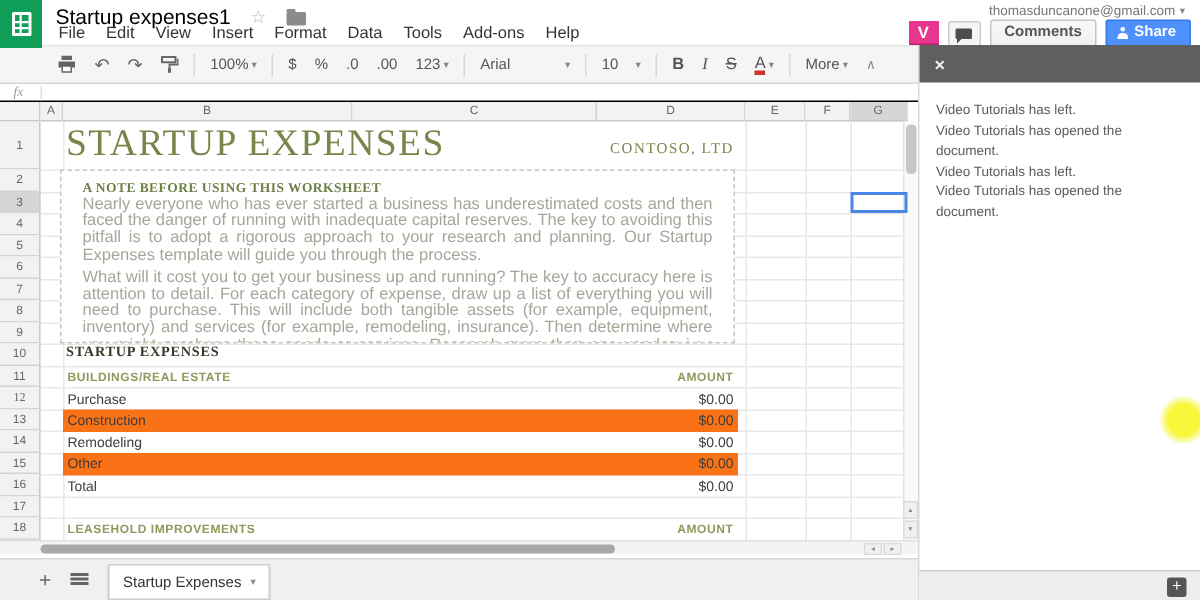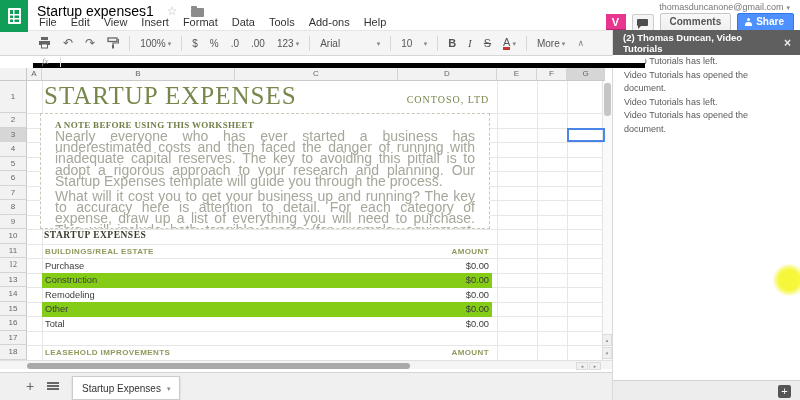--- a/index.html
+++ b/index.html
@@ -49,21 +49,21 @@
   .tb-sep { width:1px; height:15px; background:#d8d8d8; margin:0 4px; }
   .tb-glyph { font-size:12px; color:#666; line-height:1; }
   .bold-g { font-weight:bold; font-size:11px; color:#555; }
   .italic-g { font-style:italic; font-size:11px; font-family:"Liberation Serif",serif; color:#555; }
   .strike-g { text-decoration:line-through; font-size:11px; color:#555; }
   .color-g { font-size:11px; color:#555; border-bottom:3px solid #cc3333; line-height:10px; }
   .collapse { margin-left:auto; margin-right:28px; color:#888; font-size:9px; }
   svg.tbi { display:block; }
 
   
-  .fxbar { left:0; top:56px; width:612px; height:12px; background:#fff; border-bottom:5px solid #000000; z-index:4;margin-left:33px; }
+  .fxbar { left:0; top:56px; width:612px; height:12px; background:#fff; border-bottom:1px solid #000000; z-index:4; }
   .fx { position:absolute; left:9px; top:0; font-family:"Liberation Serif",serif; font-style:italic; font-size:9px; color:#999; }
   .fx-sep { position:absolute; left:27px; top:1px; width:1px; height:10px; background:#e0e0e0; }
 
   
   .sheet { left:0; top:68px; width:612px; height:304px; background:#fff; overflow:hidden; }
   .corner { left:0; top:0; width:27px; height:13px; background:#f2f2f2; border-right:1px solid #c9c9c9; border-bottom:1px solid #c9c9c9; z-index:3; }
   .colhdrs { left:27px; top:0; height:13px; display:flex; z-index:3; }
   .colh { height:13px; background:#f2f2f2; border-right:1px solid #d4d4d4; border-bottom:1px solid #c9c9c9;
           font-size:8px; color:#666; text-align:center; line-height:12px; }
   .colh.sel { background:#d6d6d6; }
@@ -73,29 +73,29 @@
   .hline { position:absolute; left:27px; width:578px; height:1px; background:#e7e7e7; z-index:0; }
   .vline { position:absolute; top:13px; width:1px; background:#e7e7e7; z-index:0; }
 
   .sheet-title { left:44px; top:14px; font-family:"Liberation Serif",serif; font-size:25px; letter-spacing:1px;
                  color:#77874b; z-index:2; white-space:nowrap; }
   .company { left:398px; top:26px; width:100px; text-align:center; font-family:"Liberation Serif",serif;
              font-variant:small-caps; font-size:10px; letter-spacing:1px; color:#77874b; z-index:2; }
   .notebox { left:40px; top:45px; width:450px; height:116px; background:#fff; border:1px dashed #c8c8ba;
              padding:4px 14px 0 14px; overflow:hidden; z-index:1; }
   .note-h { font-family:"Liberation Serif",serif; font-weight:bold; font-size:9px; letter-spacing:.3px; color:#6f7f48; margin-top:2px; }
-  .note-p { font-size:14px; line-height:11.2px; color:#a6a69a; text-align:justify; margin:1px 0 4px 0; }
+  .note-p { font-size:11px; line-height:11.2px; color:#a6a69a; text-align:justify; margin:1px 0 4px 0; }
   .section-h { left:44px; top:162px; font-family:"Liberation Serif",serif; font-weight:bold; font-size:9.5px;
                letter-spacing:.5px; color:#383b2b; z-index:2; }
   .t-hdr { position:absolute; left:42px; width:450px; height:14.5px; display:flex; align-items:center;
            justify-content:space-between; padding:0 3px; z-index:2; }
   .t-hdr span { font-size:8px; font-weight:bold; letter-spacing:.4px; color:#8e9a5c; }
   .t-row { position:absolute; left:42px; width:450px; height:14.5px; display:flex; align-items:center;
            justify-content:space-between; padding:0 3px; font-size:9.3px; color:#3c3c3c; z-index:2; }
-  .t-row.shaded { background:#84cc16; }
+  .t-row.shaded { background:#f97316; }
   .selcell { left:567px; top:59.5px; width:38px; height:14.5px; border:2px solid #4a86e8; z-index:4; }
 
   .vscroll { left:602px; top:13px; width:10px; height:279px; background:#fafafa; border-left:1px solid #e3e3e3; z-index:3; }
   .vthumb { position:absolute; left:1px; top:2px; width:7px; height:33px; background:#c6c6c6; border-radius:3px; }
   .sbtn { position:absolute; width:10px; height:12px; background:#f0f0f0; border:1px solid #dcdcdc;
           font-size:5px; color:#888; text-align:center; line-height:10px; }
   .hscroll { left:0; top:292px; width:612px; height:9px; background:#f4f4f4; border-top:1px solid #e0e0e0; z-index:3; }
   .hthumb { position:absolute; left:27px; top:1.5px; width:383px; height:6px; background:#a9a9a9; border-radius:3px; }
   .hbtn { position:absolute; top:0.5px; width:12px; height:8px; background:#f0f0f0; border:1px solid #dcdcdc;
           font-size:5px; color:#888; text-align:center; line-height:7px; }
@@ -110,21 +110,21 @@
   .sheettab { position:absolute; left:72px; top:3px; height:24px; background:#fff; border:1px solid #ccc;
               box-shadow:0 1px 2px rgba(0,0,0,.15); display:flex; align-items:center; gap:6px; padding:0 9px;
               font-size:10px; color:#333; }
 
   
   .chat { left:612px; top:30px; width:188px; height:370px; background:#fff; border-left:1px solid #d9d9d9; }
   .chat-hdr { position:absolute; left:0; top:0; width:188px; height:25px; background:#5f5f5f; color:#fff;
               display:flex; align-items:center; justify-content:space-between; padding:0 10px;
               font-size:9.5px; font-weight:bold; }
   .chat-close { font-size:12px; color:#eee; line-height:1; }
-  .chat-msgs { position:absolute; left:0; top:25px; width:188px; padding:0 11px; font-size:9px;
+  .chat-msgs { position:absolute; left:0; top:25px; width:188px; padding:12px 11px; font-size:9px;
                line-height:13.5px; color:#5a5a5a; }
   .chat-input { position:absolute; left:10px; top:303px; width:166px; height:36px; border:1px solid #76a3ef;
                 background:#fff; font-family:"Liberation Sans",sans-serif; font-size:9px; color:#666;
                 padding:5px 6px; resize:none; outline:none; }
   .chat-input::placeholder { color:#8a8a8a; }
   .chat-strip { position:absolute; left:0; top:350px; width:188px; height:20px; background:#ededed; border-top:1px solid #d2d2d2; }
   .chat-add { position:absolute; right:10px; top:4px; width:13px; height:13px; background:#555; border-radius:2px;
               color:#fff; font-size:11px; line-height:12px; text-align:center; }
   .highlight { position:absolute; left:160px; top:234px; width:32px; height:32px; border-radius:50%;
                background:radial-gradient(circle, rgba(246,246,48,.95) 45%, rgba(246,246,48,0) 75%); }
@@ -355,21 +355,20 @@
     <span class="addsheet">+</span>
     <span class="allsheets"></span>
     <div class="sheettab">
       <span>Startup Expenses</span>
       <span class="caret">▾</span>
     </div>
   </div>
 
   <div class="abs chat">
     <div class="chat-hdr">
-      <span>(2) Thomas Duncan, Video Tutorials</span>
       <span class="chat-close">×</span>
     </div>
     <div class="chat-msgs">
         <div class="">Video Tutorials has left.</div>
         <div class="">Video Tutorials has opened the document.</div>
         <div class="">Video Tutorials has left.</div>
         <div class="">Video Tutorials has opened the document.</div>
       </div>
     <div class="highlight"></div>
     <div class="chat-strip">

